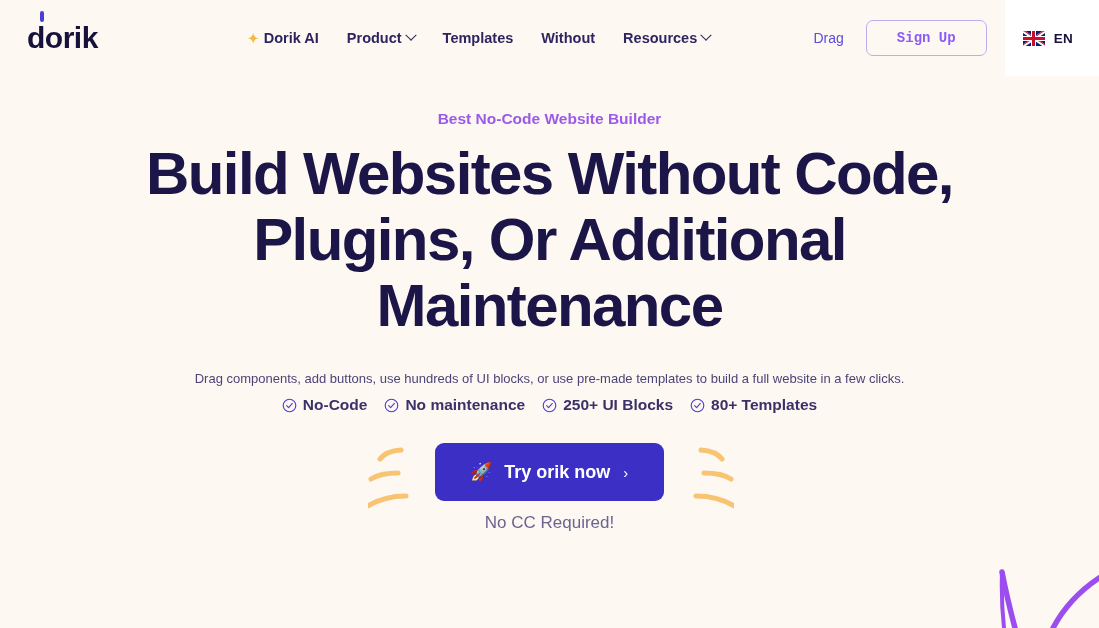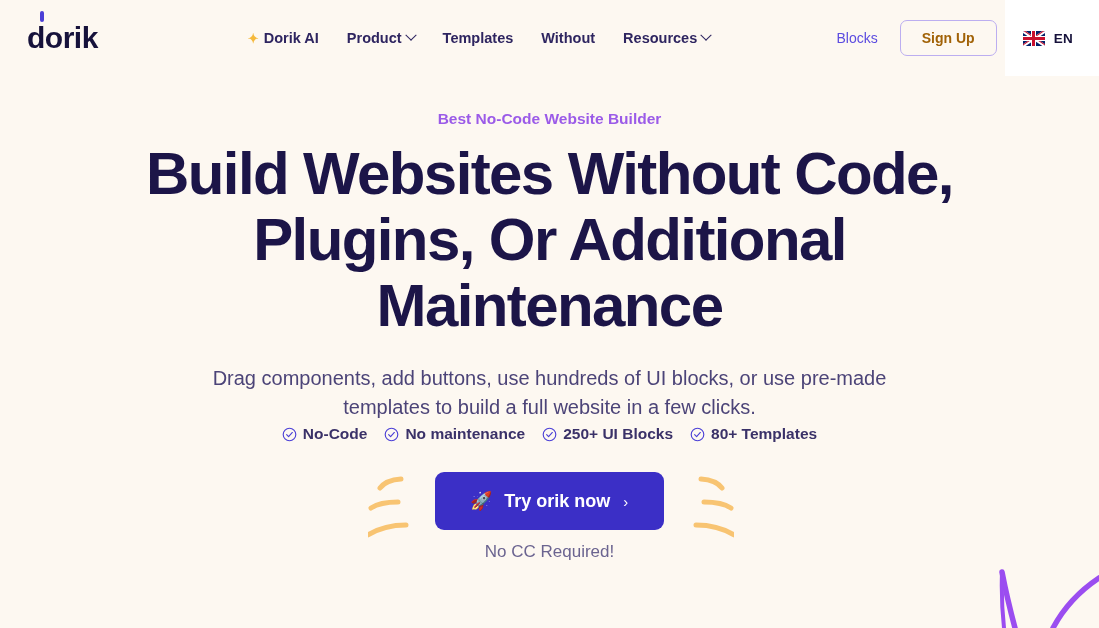--- a/index.html
+++ b/index.html
@@ -94,32 +94,32 @@
     font-size: 14px;
     font-weight: 500;
     color: #5B4BE0;
     cursor: pointer;
     margin-right: 22px;
   }
 
   .signup-btn {
     font-size: 14px;
     font-weight: 600;
-    color: #a16207;
+    color: #8b5cf6;
     background: transparent;
     border: 1.3px solid #BCAEF0;
     border-radius: 7px;
-    padding: 9px 21px;
-    cursor: pointer;
-    font-family: Liberation Sans, sans-serif;
+    padding: 9px 30px;
+    cursor: pointer;
+    font-family: Liberation Mono, monospace;
     white-space: nowrap;
   }
 
   .lang-box {
-    margin-left: 8px;
+    margin-left: 18px;
     background: #FFFFFF;
     height: 76px;
     display: flex;
     align-items: center;
     gap: 9px;
     padding: 0 26px 0 18px;
     cursor: pointer;
   }
   .lang-label {
     font-size: 13.5px;
@@ -166,21 +166,21 @@
     line-height: 66px;
     font-weight: 800;
     letter-spacing: -1.6px;
     color: #1C1548;
     max-width: 900px;
     margin: 0 auto;
   }
 
   .subhead {
     margin-top: 25px;
-    font-size: 20px;
+    font-size: 13px;
     line-height: 29px;
     color: #4C4478;
     font-weight: 400;
     max-width: 760px;
     margin-left: auto;
     margin-right: auto;
   }
 
   .features {
     margin-top: 3px;
@@ -299,21 +299,21 @@
     </div>
 
     <div class="nav-link">
       <span>Resources</span>
       <span class="chev"></span>
     </div>
 
   </nav>
 
   <div class="nav-right">
-    <span class="login-link">Blocks</span>
+    <span class="login-link">Drag</span>
     <button class="signup-btn">Sign Up</button>
     <div class="lang-box">
       <span class="flag">
         <i class="d1"></i>
           <i class="d2"></i>
           <i class="d3"></i>
           <i class="d4"></i>
         <i class="hw"></i>
           <i class="vw"></i>
           <i class="hr"></i>

